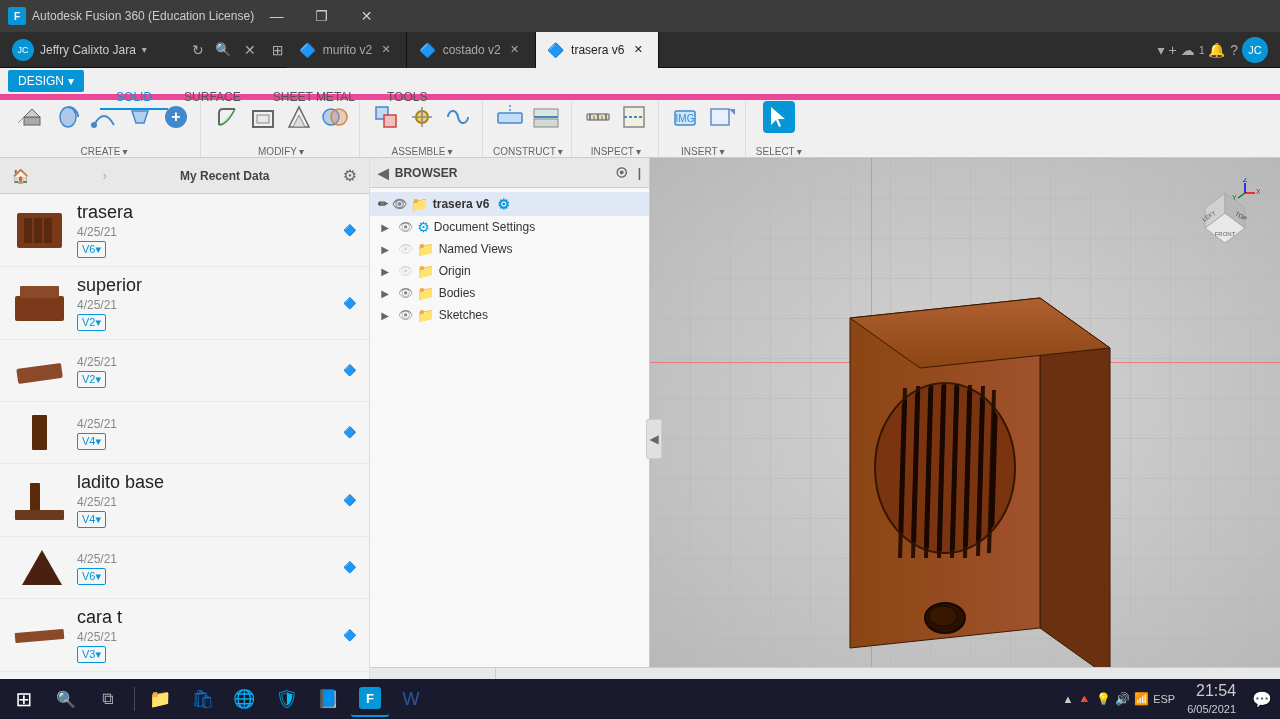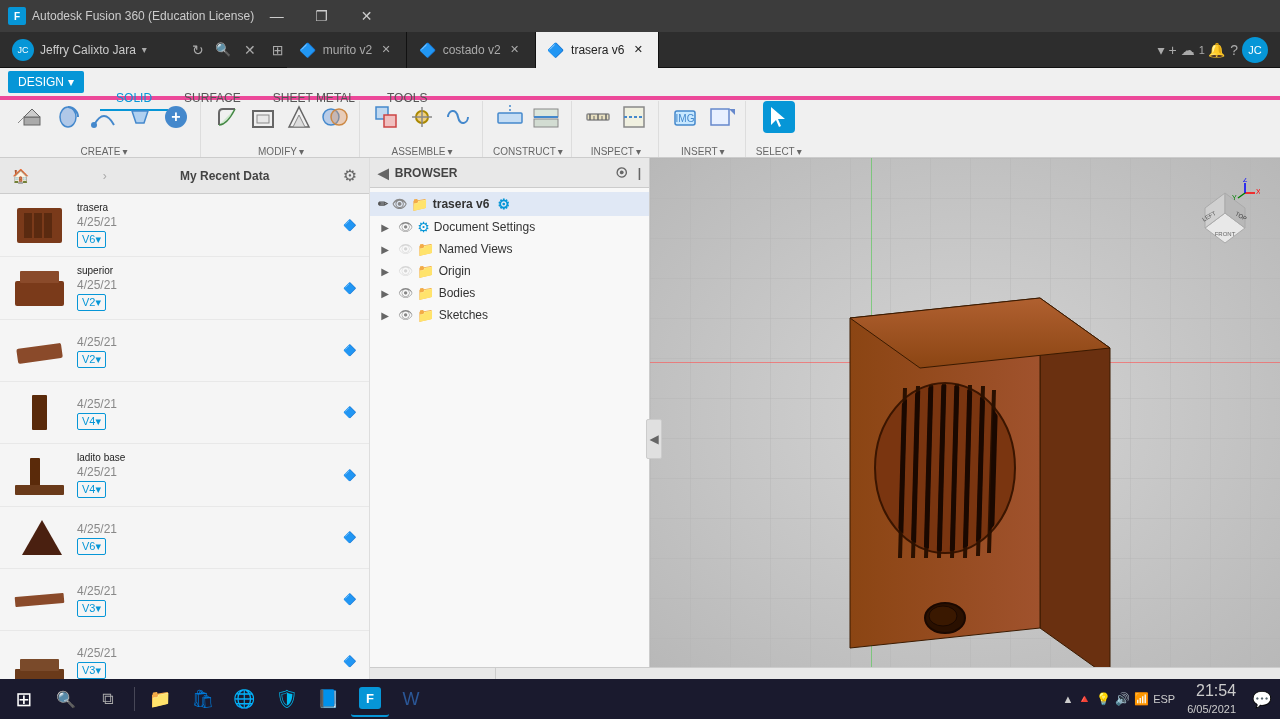--- a/index.html
+++ b/index.html
@@ -31,21 +31,21 @@
     #tabbar .tab-actions { display: flex; align-items: center; gap: 4px; padding: 0 8px; color: #aaa; }
     #tabbar .tab-actions span { cursor: pointer; font-size: 14px; }
 
     
     #toolbar {
       height: 90px; background: #f0f0f0; border-bottom: 1px solid #ccc;
       display: flex; flex-direction: column;
     }
     #toolbar-top {
       height: 32px; background: #f0f0f0; display: flex; align-items: center;
-      padding: 0 8px; gap: 8px; border-bottom: 4px solid #ec4899;
+      padding: 0 8px; gap: 8px; border-bottom: 6px solid #ec4899;
     }
     .design-btn { background: #0696d7; color: white; padding: 4px 10px; border-radius: 2px; font-size: 12px; cursor: pointer; display: flex; align-items: center; gap: 4px; }
     .tool-tabs { display: flex; align-items: flex-start; gap: 0; margin-left: 8px; margin-top: 34px; }
     .tool-tab { padding: 4px 16px; font-size: 12px; color: #555; cursor: pointer; border-bottom: 2px solid transparent; }
     .tool-tab.active { color: #0696d7; border-bottom: 2px solid #0696d7; }
     #toolbar-main {
       flex: 1; display: flex; align-items: center; padding: 0 8px; gap: 2px;
     }
     .tool-group { display: flex; flex-direction: column; align-items: center; padding: 0 8px; border-right: 1px solid #ddd; height: 56px; justify-content: space-between; }
     .tool-group-icons { display: flex; align-items: center; gap: 4px; }
@@ -63,21 +63,21 @@
     }
     #left-panel-header {
       height: 36px; display: flex; align-items: center; justify-content: space-between;
       padding: 0 12px; background: #e8e8e8; border-bottom: 1px solid #ccc;
     }
     .gear-icon { font-size: 16px; color: #666; cursor: pointer; }
     .file-list { flex: 1; overflow-y: auto; }
     .file-item { display: flex; align-items: center; padding: 8px 12px; border-bottom: 1px solid #e8e8e8; cursor: pointer; gap: 10px; }
     .file-thumb { width: 55px; height: 45px; border-radius: 3px; flex-shrink: 0; display: flex; align-items: center; justify-content: center; overflow: hidden; }
     .file-info { flex: 1; }
-    .file-name { font-size: 10px; color: #222; font-weight: 500; }
+    .file-name { font-size: 18px; color: #222; font-weight: 500; }
     .file-date { font-size: 12px; color: #888; margin-top: 2px; }
     .file-version { font-size: 11px; color: #0696d7; border: 1px solid #0696d7; padding: 1px 4px; border-radius: 2px; display: inline-block; margin-top: 2px; }
     .file-icon-small { font-size: 11px; color: #888; }
 
     
     #right-panel {
       flex: 1; display: flex; flex-direction: column; position: relative;
       background: #d8d8d8;
     }
     #browser-panel {
@@ -520,20 +520,21 @@
         <span class="file-icon-small">🔷</span>
       </div>
 
       <div class="file-item">
         <div class="file-thumb">
           <svg width="55" height="45" viewBox="0 0 55 45">
               <rect x="3" y="18" width="49" height="10" rx="1" fill="#8a4a2a" transform="rotate(-5 27 23)"></rect>
             </svg>
         </div>
         <div class="file-info">
+          <div class="file-name">cara t</div>
           <div class="file-date">4/25/21</div>
           <div class="file-version">V3▾</div>
         </div>
         <span class="file-icon-small">🔷</span>
       </div>
 
       <div class="file-item">
         <div class="file-thumb">
           <svg width="55" height="45" viewBox="0 0 55 45">
               <rect x="3" y="30" width="49" height="12" rx="1" fill="#6a3a1a"></rect>

